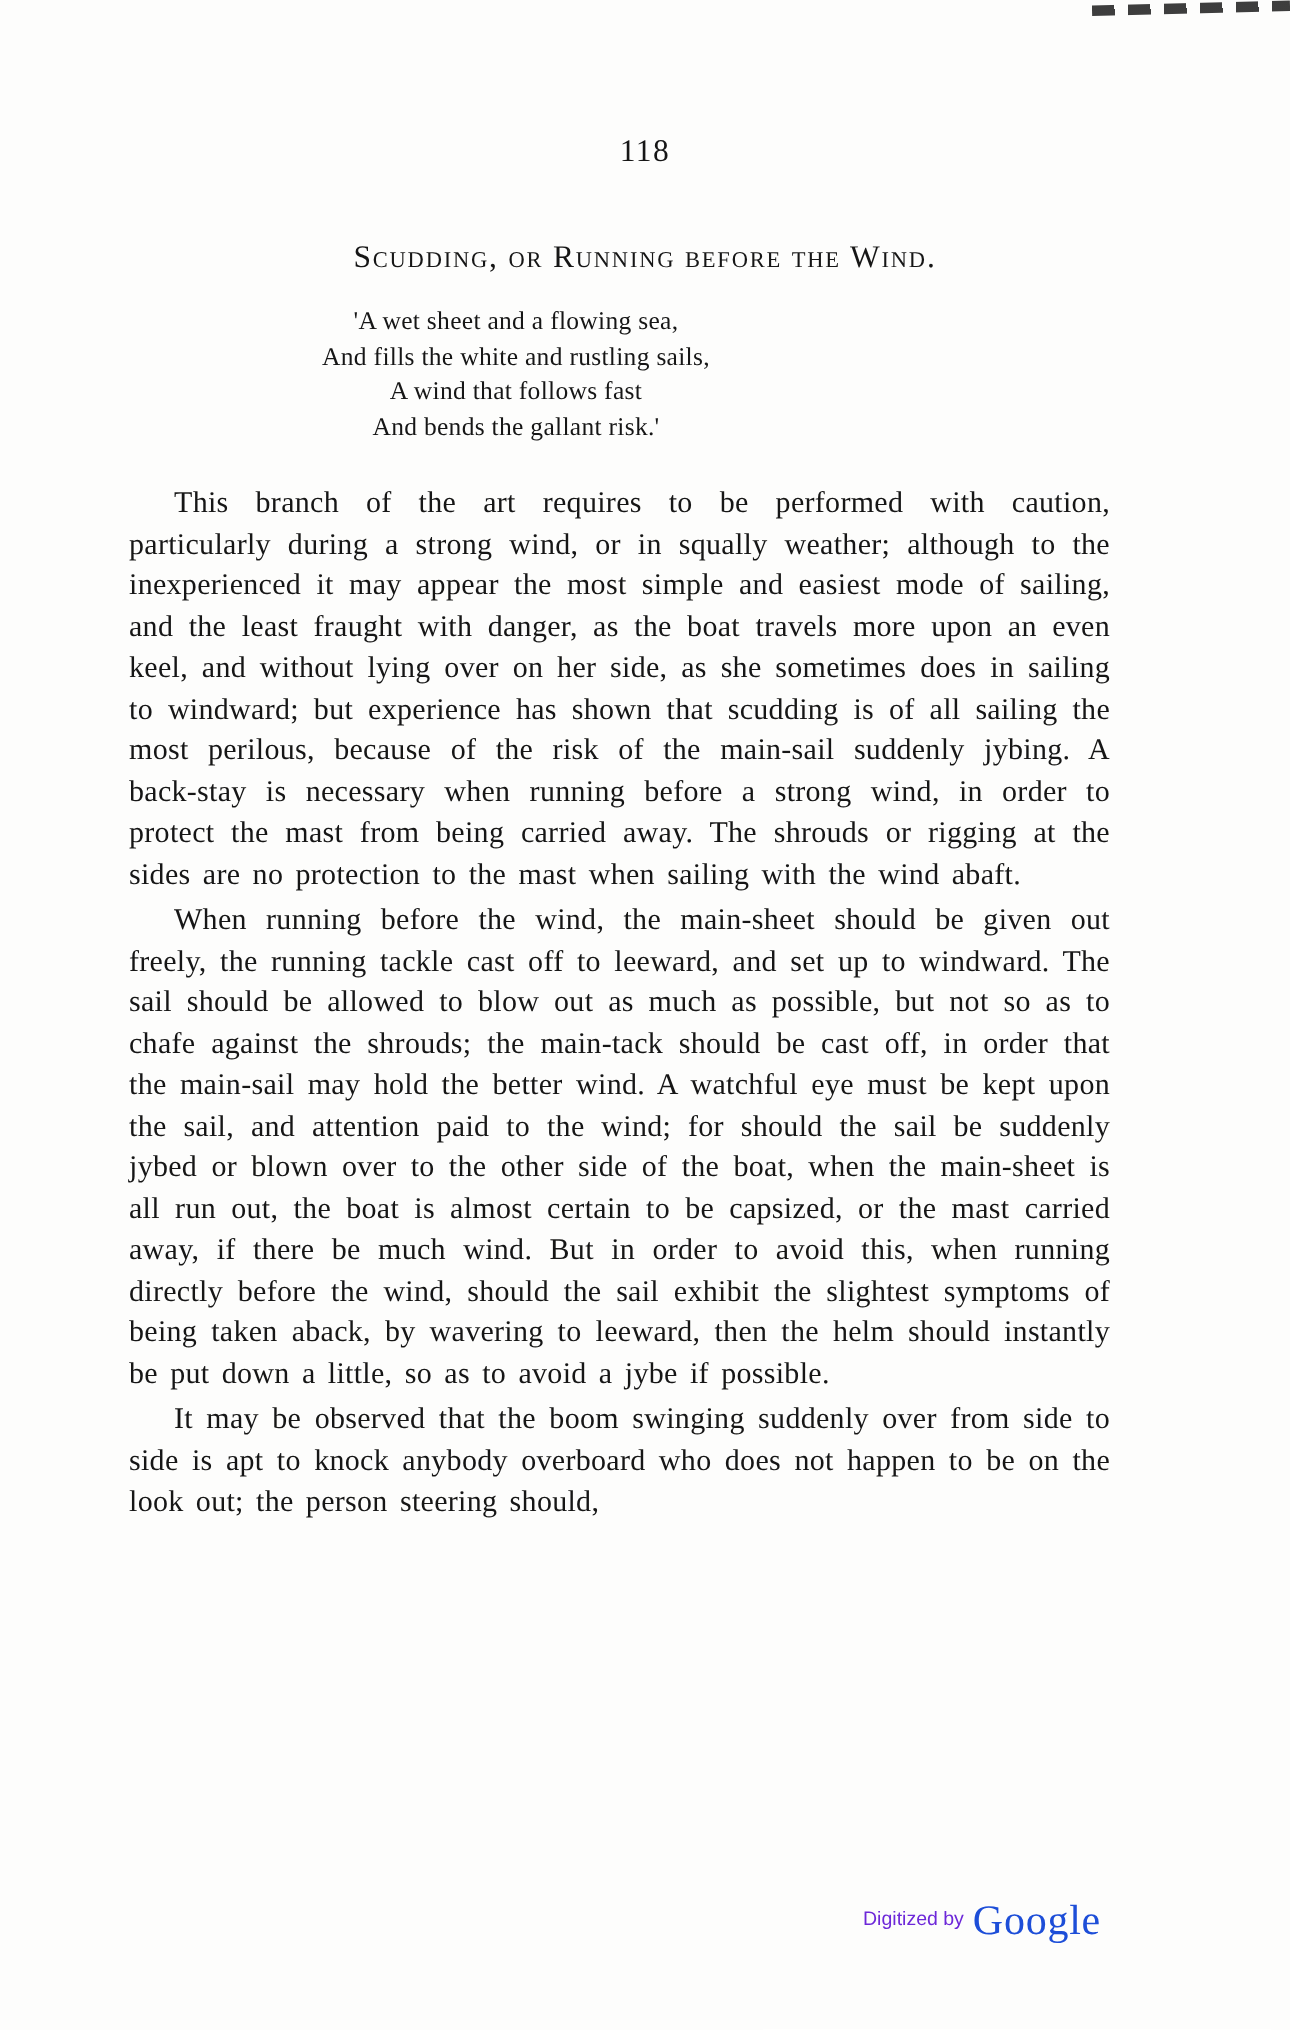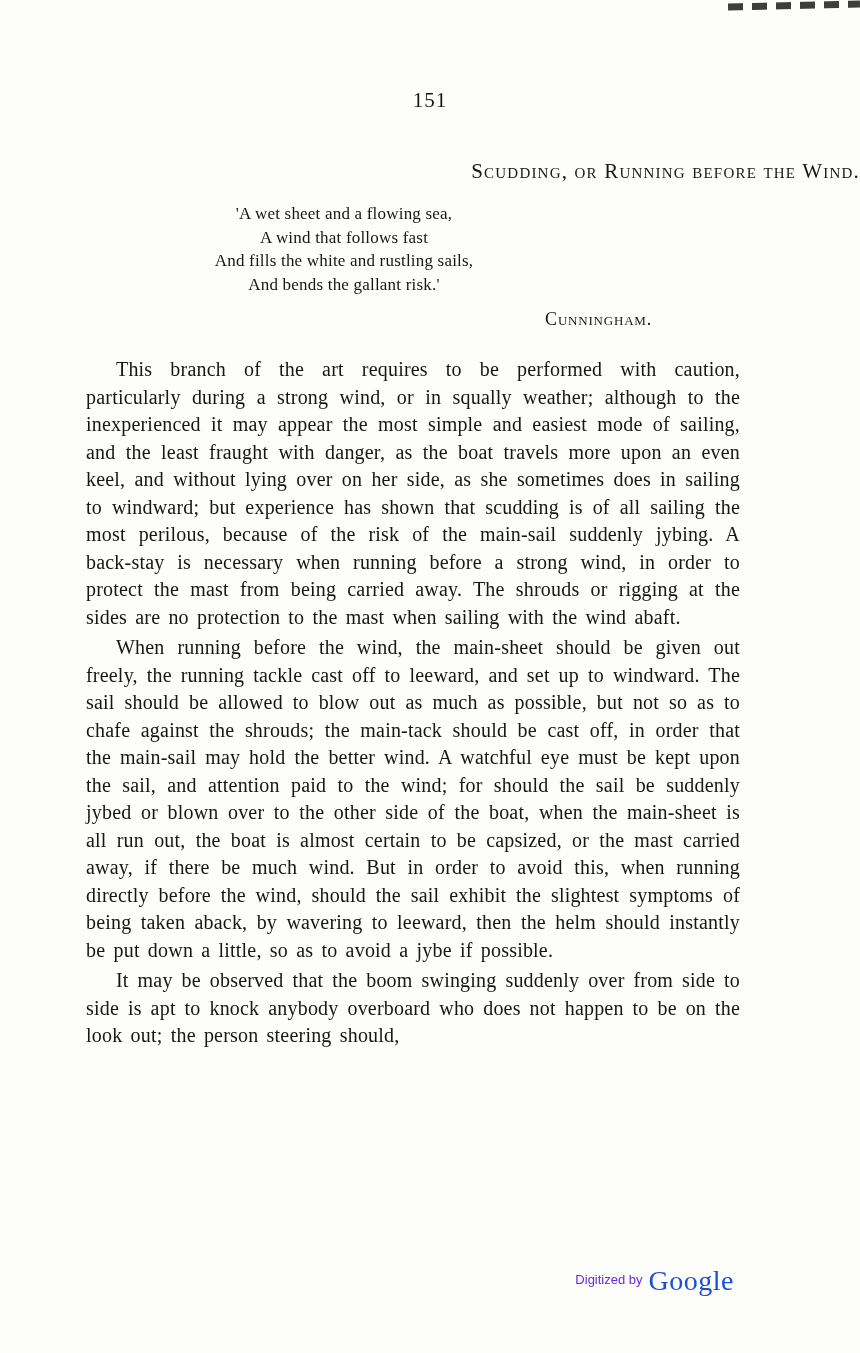--- a/index.html
+++ b/index.html
@@ -28,21 +28,21 @@
     opacity: 0.85;
   }
   .page-number {
     padding-top: 88px;
     text-align: center;
     font-size: 21px;
     letter-spacing: 1px;
   }
   .heading {
     margin: 46px 0 0 0;
-    text-align: right;
+    text-align: center;
     font-size: 21px;
     font-weight: 400;
     font-variant: small-caps;
     letter-spacing: 1.2px;
   }
   .poem {
     margin: 18px 0 0 118px;
     width: 452px;
     text-align: center;
     font-size: 17px;
@@ -89,32 +89,31 @@
     letter-spacing: 0.5px;
   }
 </style>
 </head>
 <body>
 
 <div class="page">
 
   <div class="scan-artifact"></div>
 
-  <div class="page-number">151</div>
+  <div class="page-number">118</div>
 
   <h1 class="heading">Scudding, or Running before the Wind.</h1>
 
   <div class="poem">
     <div>'A wet sheet and a flowing sea,</div>
+    <div>And fills the white and rustling sails,</div>
     <div>A wind that follows fast</div>
-    <div>And fills the white and rustling sails,</div>
     <div>And bends the gallant risk.'</div>
   </div>
 
-  <div class="attribution">Cunningham.</div>
 
   <div class="body-text">
     <p>This branch of the art requires to be performed with caution, particularly during a strong wind, or in squally weather; although to the inexperienced it may appear the most simple and easiest mode of sailing, and the least fraught with danger, as the boat travels more upon an even keel, and without lying over on her side, as she sometimes does in sailing to windward; but experience has shown that scudding is of all sailing the most perilous, because of the risk of the main-sail suddenly jybing. A back-stay is necessary when running before a strong wind, in order to protect the mast from being carried away. The shrouds or rigging at the sides are no protection to the mast when sailing with the wind abaft.</p>
     <p>When running before the wind, the main-sheet should be given out freely, the running tackle cast off to leeward, and set up to windward. The sail should be allowed to blow out as much as possible, but not so as to chafe against the shrouds; the main-tack should be cast off, in order that the main-sail may hold the better wind. A watchful eye must be kept upon the sail, and attention paid to the wind; for should the sail be suddenly jybed or blown over to the other side of the boat, when the main-sheet is all run out, the boat is almost certain to be capsized, or the mast carried away, if there be much wind. But in order to avoid this, when running directly before the wind, should the sail exhibit the slightest symptoms of being taken aback, by wavering to leeward, then the helm should instantly be put down a little, so as to avoid a jybe if possible.</p>
     <p>It may be observed that the boom swinging suddenly over from side to side is apt to knock anybody overboard who does not happen to be on the look out; the person steering should,</p>
   </div>
 
   <div class="watermark">
     <span class="prefix">Digitized by</span><span class="brand">Google</span>
   </div>

